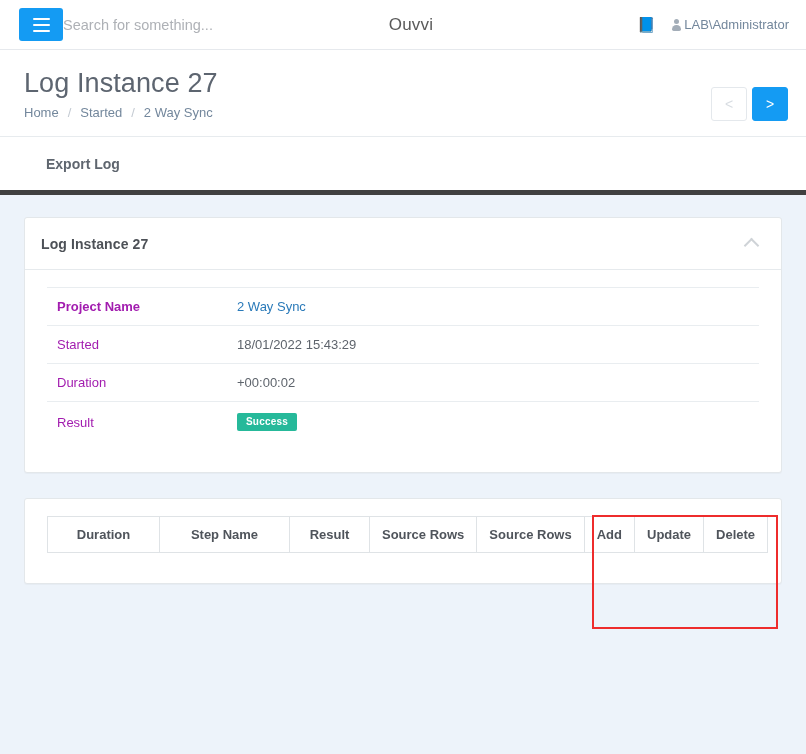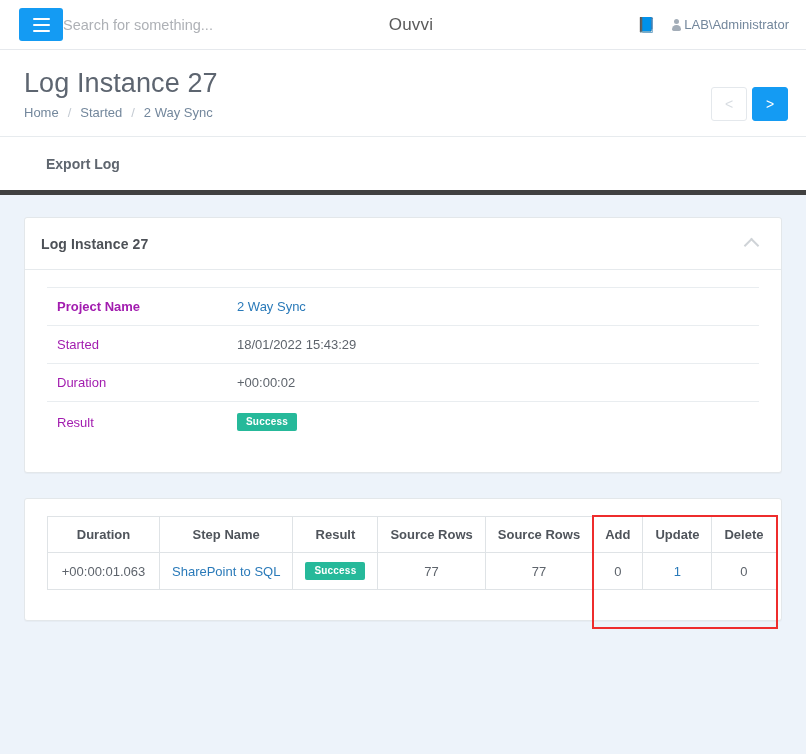--- a/index.html
+++ b/index.html
@@ -396,35 +396,19 @@
             <th class="step">Step Name</th>
             <th class="res">Result</th>
             <th class="rows">Source Rows</th>
             <th class="rows">Source Rows</th>
             <th class="num">Add</th>
             <th class="num">Update</th>
             <th class="num">Delete</th>
           </tr>
         </thead>
         <tbody>
-          <tr>
-            <td class="dur">+00:00:01.063</td>
-            <td class="step">
-              <a class="link">SharePoint to SQL</a>
-            </td>
-            <td class="res">
-              <span class="badge-success">Success</span>
-            </td>
-            <td class="rows">77</td>
-            <td class="rows">77</td>
-            <td class="num">0</td>
-            <td class="num">
-              <a class="link">1</a>
-            </td>
-            <td class="num">0</td>
-          </tr>
         </tbody>
       </table>
       <div class="highlight-box" id="hl" style="border-color: rgb(238, 44, 44); left: 567.281px; top: 16px; width: 185.375px; height: 114px;"></div>
     </div>
   </div>
 
 </div>
 
 </body></html>

